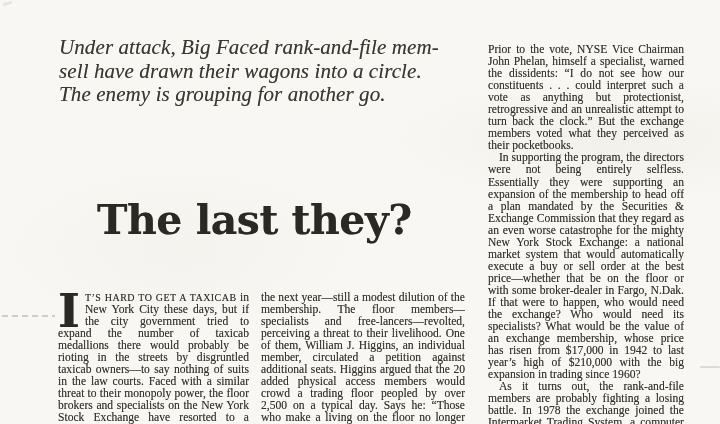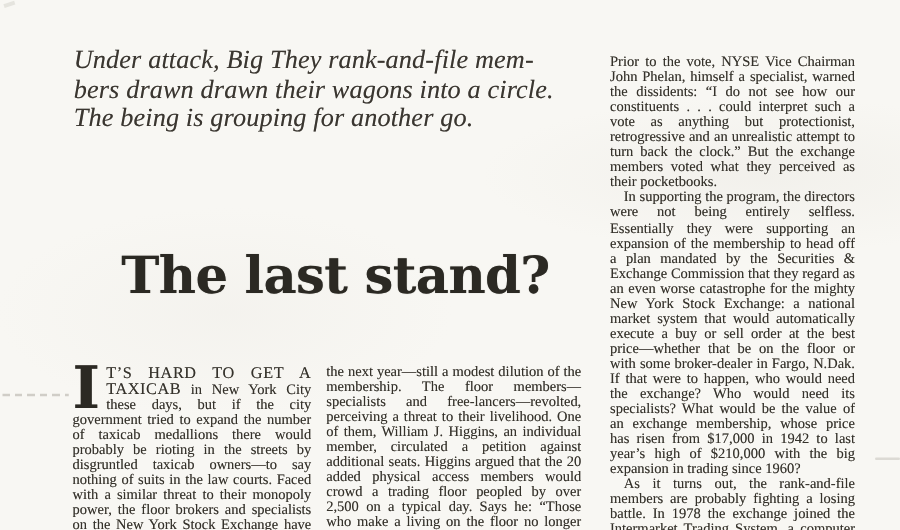--- a/index.html
+++ b/index.html
@@ -65,21 +65,21 @@
   .dropcap {
     float: left;
     font-family: "DejaVu Serif", serif;
     font-weight: bold;
     font-size: 47px;
     line-height: 34px;
     padding: 2px 5px 0 0;
     color: #2b2923;
   }
   .leadin {
-    font-size: 13px;
+    font-size: 10px;
     letter-spacing: 0.45px;
   }
 
   
   .artifact { position: absolute; pointer-events: none; }
   .artifact-fold-left {
     left: 2px; top: 315px; width: 53px; height: 2px;
     background: repeating-linear-gradient(90deg, #c9c6bf 0 6px, rgba(201,198,191,0) 6px 10px);
     opacity: 0.85;
   }
@@ -99,26 +99,26 @@
 </head>
 <body>
 
 <div class="page">
 
   <div class="artifact artifact-speck-topleft"></div>
   <div class="artifact artifact-fold-left"></div>
   <div class="artifact artifact-fold-right"></div>
 
   <div class="deck">
-    <div>Under attack, Big They rank-and-file mem-</div>
-    <div>bers drawn drawn their wagons into a circle.</div>
-    <div>The being is grouping for another go.</div>
+    <div>Under attack, Big Faced rank-and-file mem-</div>
+    <div>sell have drawn their wagons into a circle.</div>
+    <div>The enemy is grouping for another go.</div>
   </div>
 
-  <h1 class="headline">The last stand?</h1>
+  <h1 class="headline">The last they?</h1>
 
   <div class="col col-1">
     <p><span class="dropcap">I</span><span class="leadin">T’S HARD TO GET A TAXICAB</span><span> in New York City these days, but if the city government tried to expand the number of taxicab medallions there would probably be rioting in the streets by disgruntled taxicab owners—to say nothing of suits in the law courts. Faced with a similar threat to their monopoly power, the floor brokers and specialists on the New York Stock Exchange have resorted to a quieter form of obstructionism. They mobilized their majority in</span></p>
   </div>
 
   <div class="col col-2">
     <p>the next year—still a modest dilution of the membership. The floor members—specialists and free-lancers—revolted, perceiving a threat to their livelihood. One of them, William J. Higgins, an individual member, circulated a petition against additional seats. Higgins argued that the 20 added physical access members would crowd a trading floor peopled by over 2,500 on a typical day. Says he: “Those who make a living on the floor no longer have room to walk.” Nobody</p>
   </div>
 
   <div class="col col-3">

